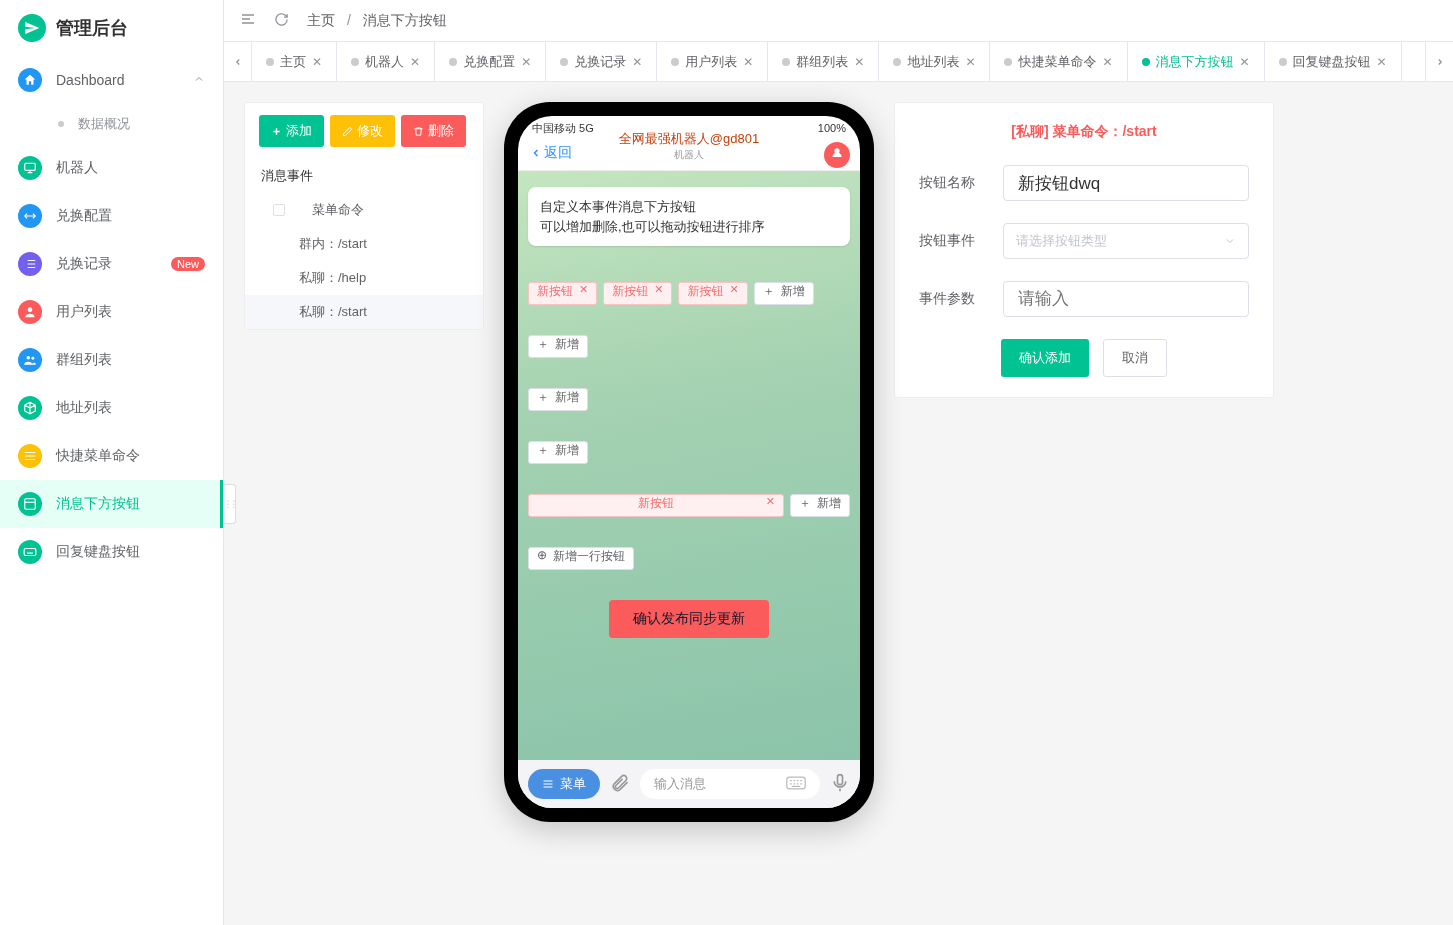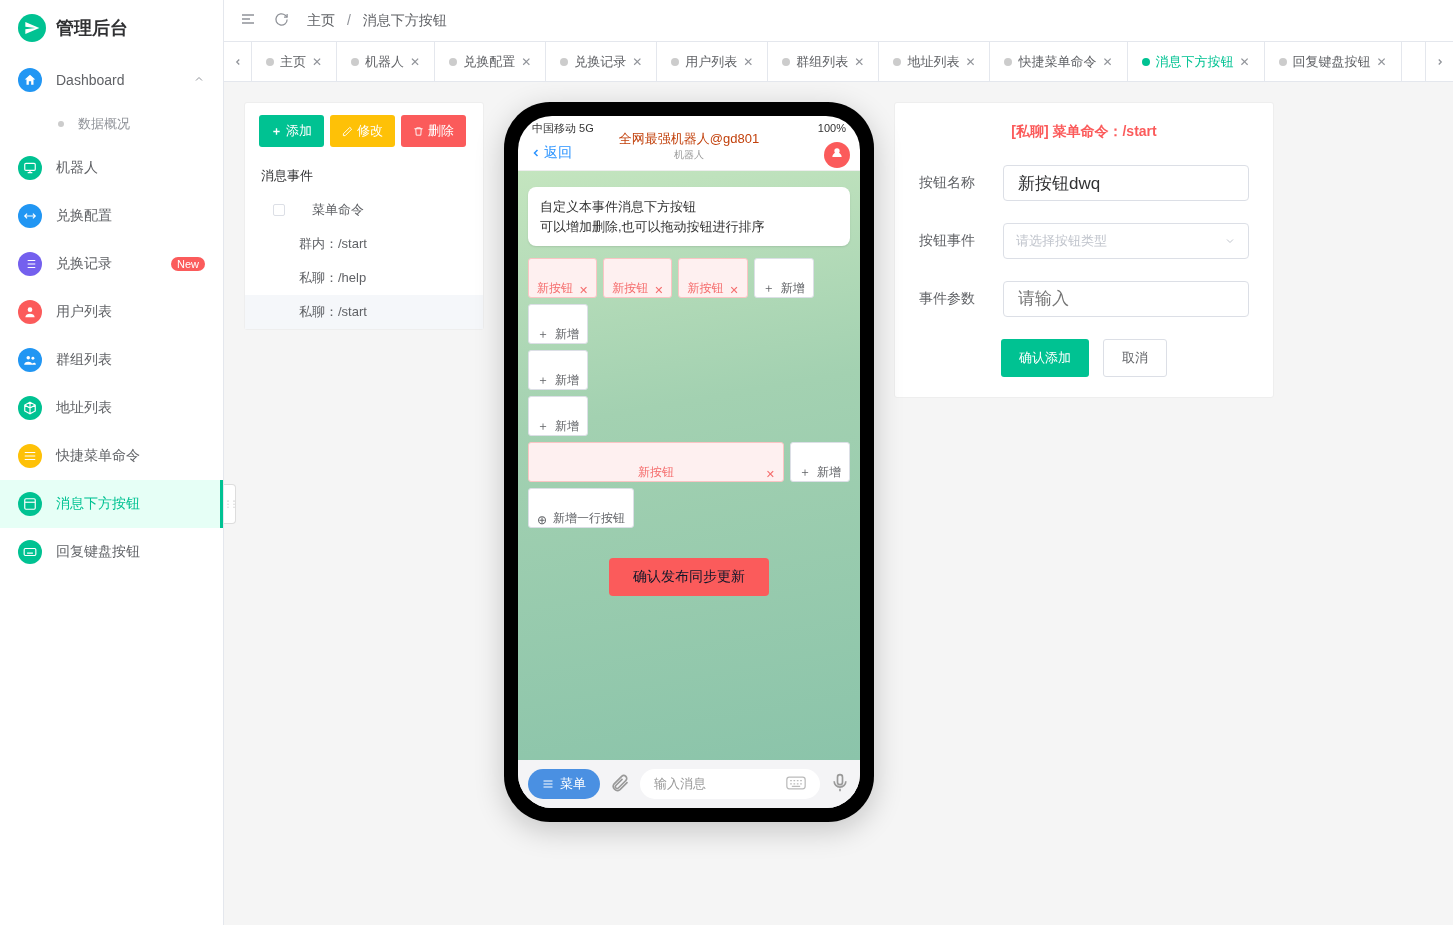--- a/index.html
+++ b/index.html
@@ -82,21 +82,21 @@
   .phone-back{color:#2a93ff;font-size:14px;display:flex;align-items:center;gap:2px;}
   .phone-title{position:absolute;left:0;right:0;text-align:center;pointer-events:none;}
   .phone-title .t1{font-size:13px;color:#c2410c;}
   .phone-title .t2{font-size:10px;color:#999;}
   .phone-avatar{position:absolute;right:10px;top:4px;width:26px;height:26px;border-radius:50%;background:#fb5b5b;display:flex;align-items:center;justify-content:center;color:#fff;}
   
   .chat-area{flex:1;background:linear-gradient(170deg,#c4e5bf 0%,#a3d1b1 40%,#8bc4aa 100%);padding:16px 10px;overflow:auto;position:relative;}
   .chat-bubble{background:#fff;border-radius:8px;padding:10px 12px;font-size:13px;color:#333;box-shadow:0 1px 2px rgba(0,0,0,.1);margin-bottom:12px;line-height:1.5;}
   
   .btn-row{display:flex;gap:6px;margin-bottom:6px;}
-  .chip{background:#fff;border:1px solid #dcdfe6;border-radius:3px;padding:0 8px;height:40px;display:inline-flex;align-items:flex-end;font-size:12px;gap:6px;color:var(--text);}
+  .chip{background:#fff;border:1px solid #dcdfe6;border-radius:3px;padding:0 8px;height:23px;display:inline-flex;align-items:flex-start;font-size:12px;gap:6px;color:var(--text);margin-top:24px;}
   .chip.red{border-color:#fbc4c4;background:#fef0f0;color:#f56c6c;}
   .chip.red.wide{flex:1;justify-content:center;position:relative;}
   .chip .x{color:#f56c6c;font-size:11px;cursor:pointer;}
   .chip.red.wide .x{position:absolute;right:8px;}
   .chip.add{color:var(--text);}
   .chip.solo{}
   
   .publish-btn{background:#fb5b5b;color:#0f172a;border:none;border-radius:4px;padding:10px 24px;font-size:14px;display:block;margin:30px auto 0;cursor:pointer;}
   
   .chat-input-bar{height:48px;background:#f4f4f6;display:flex;align-items:center;padding:0 10px;gap:10px;}

